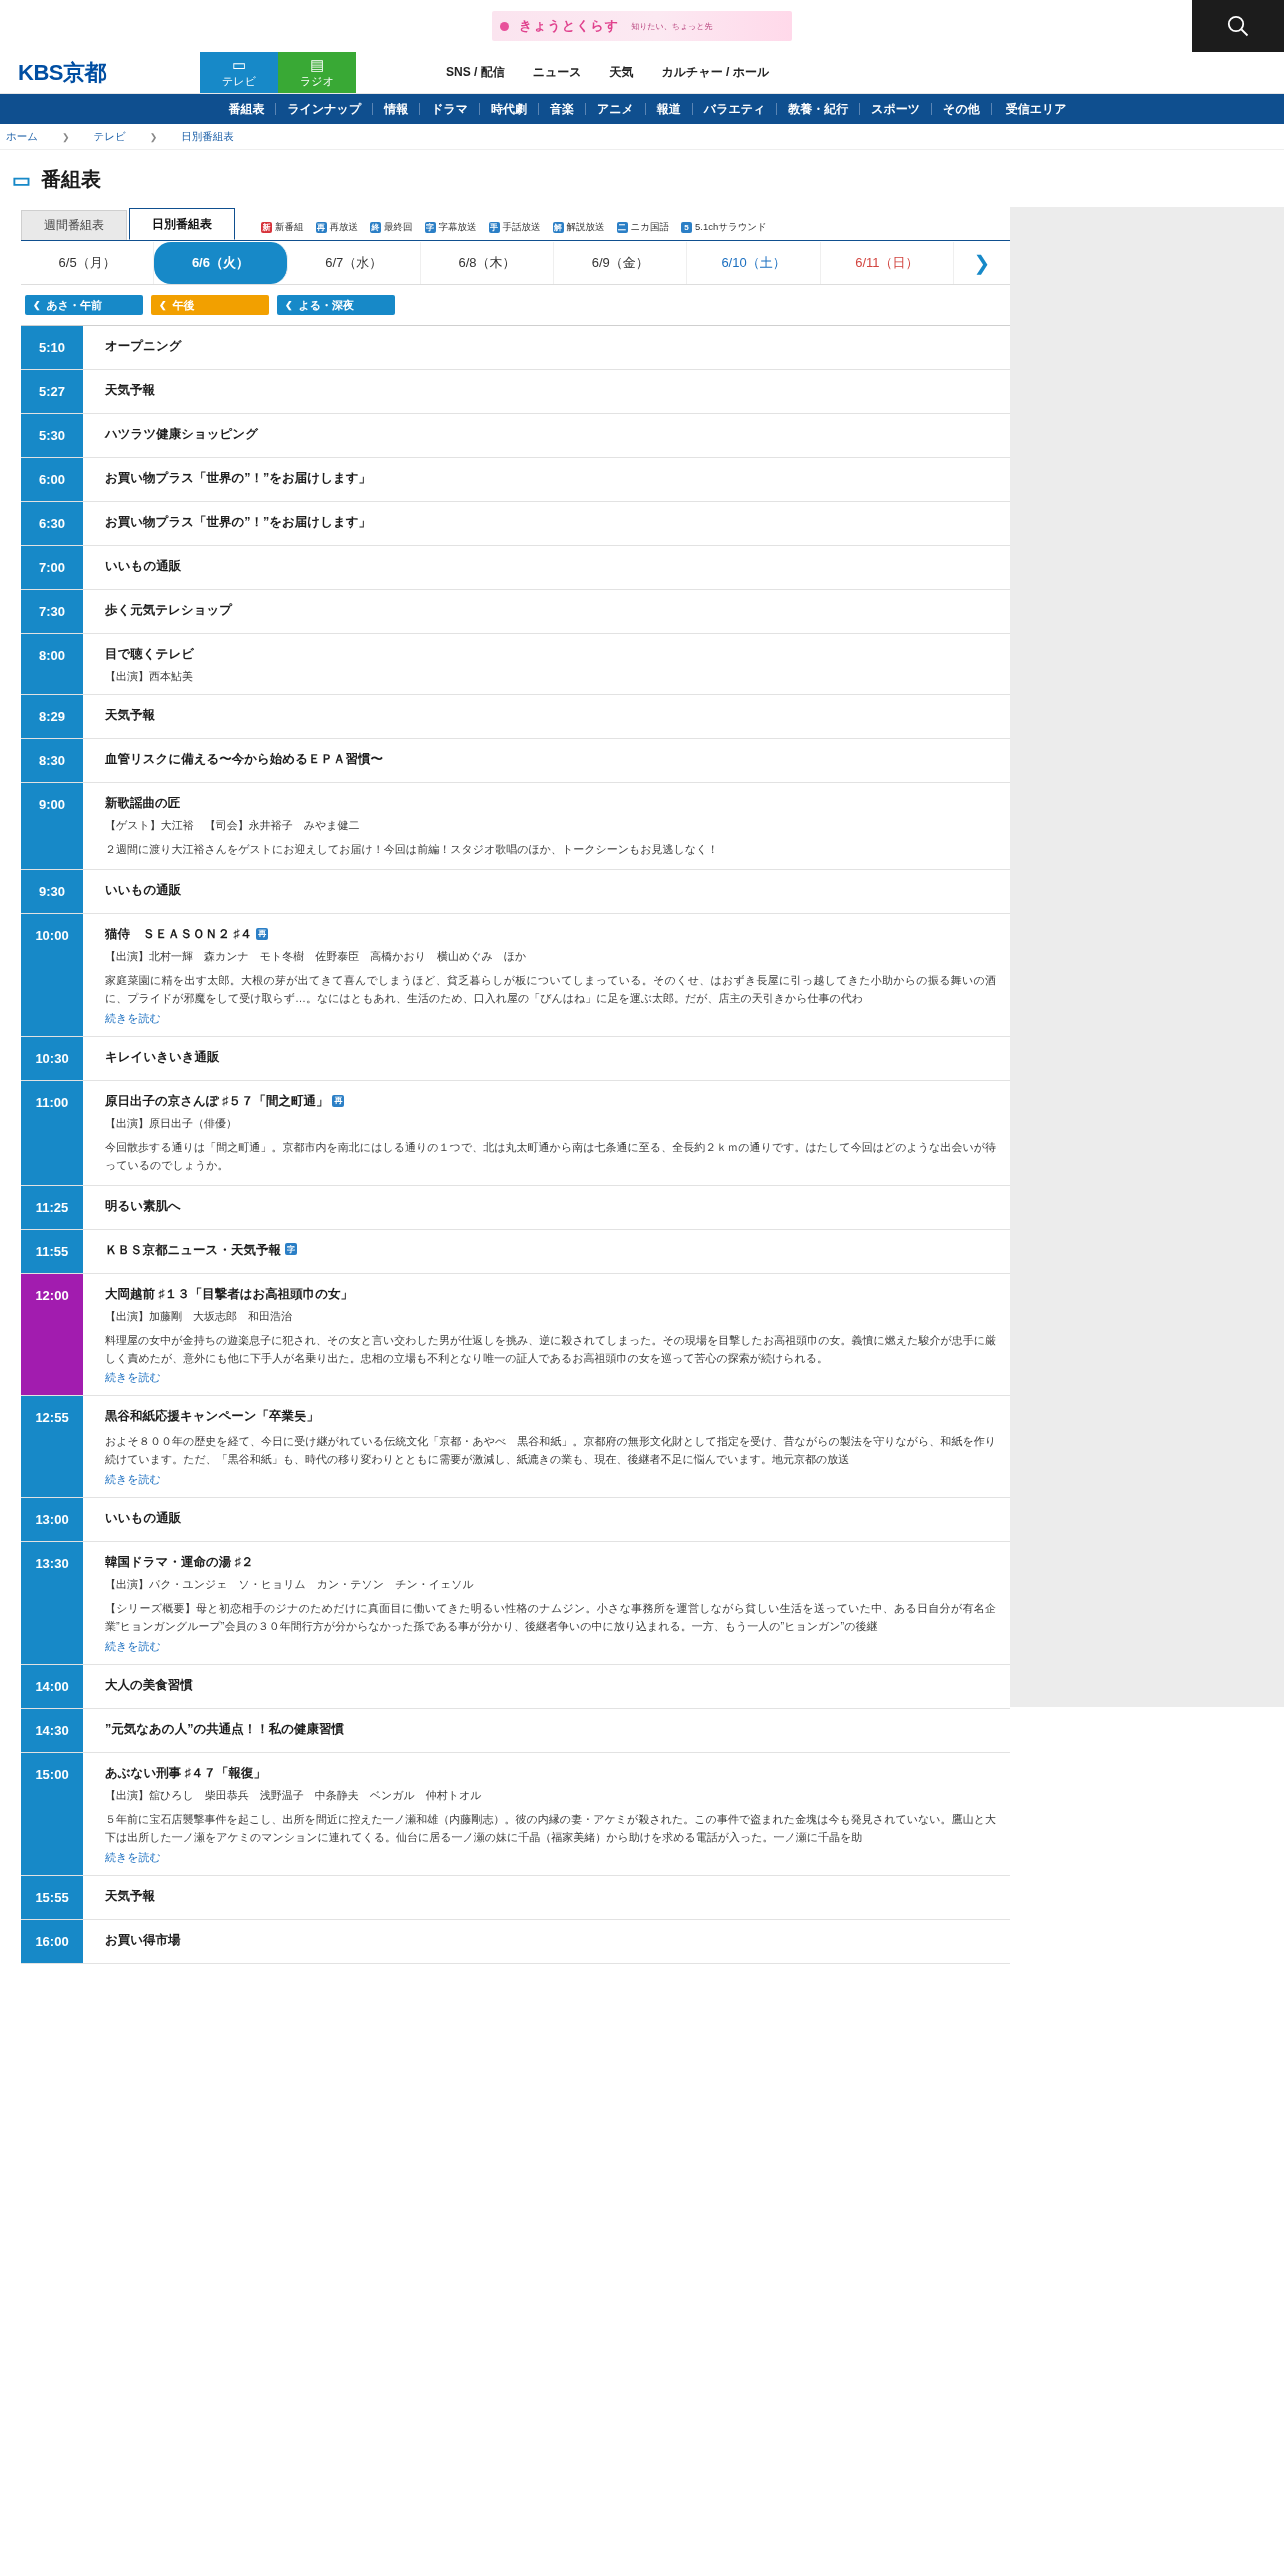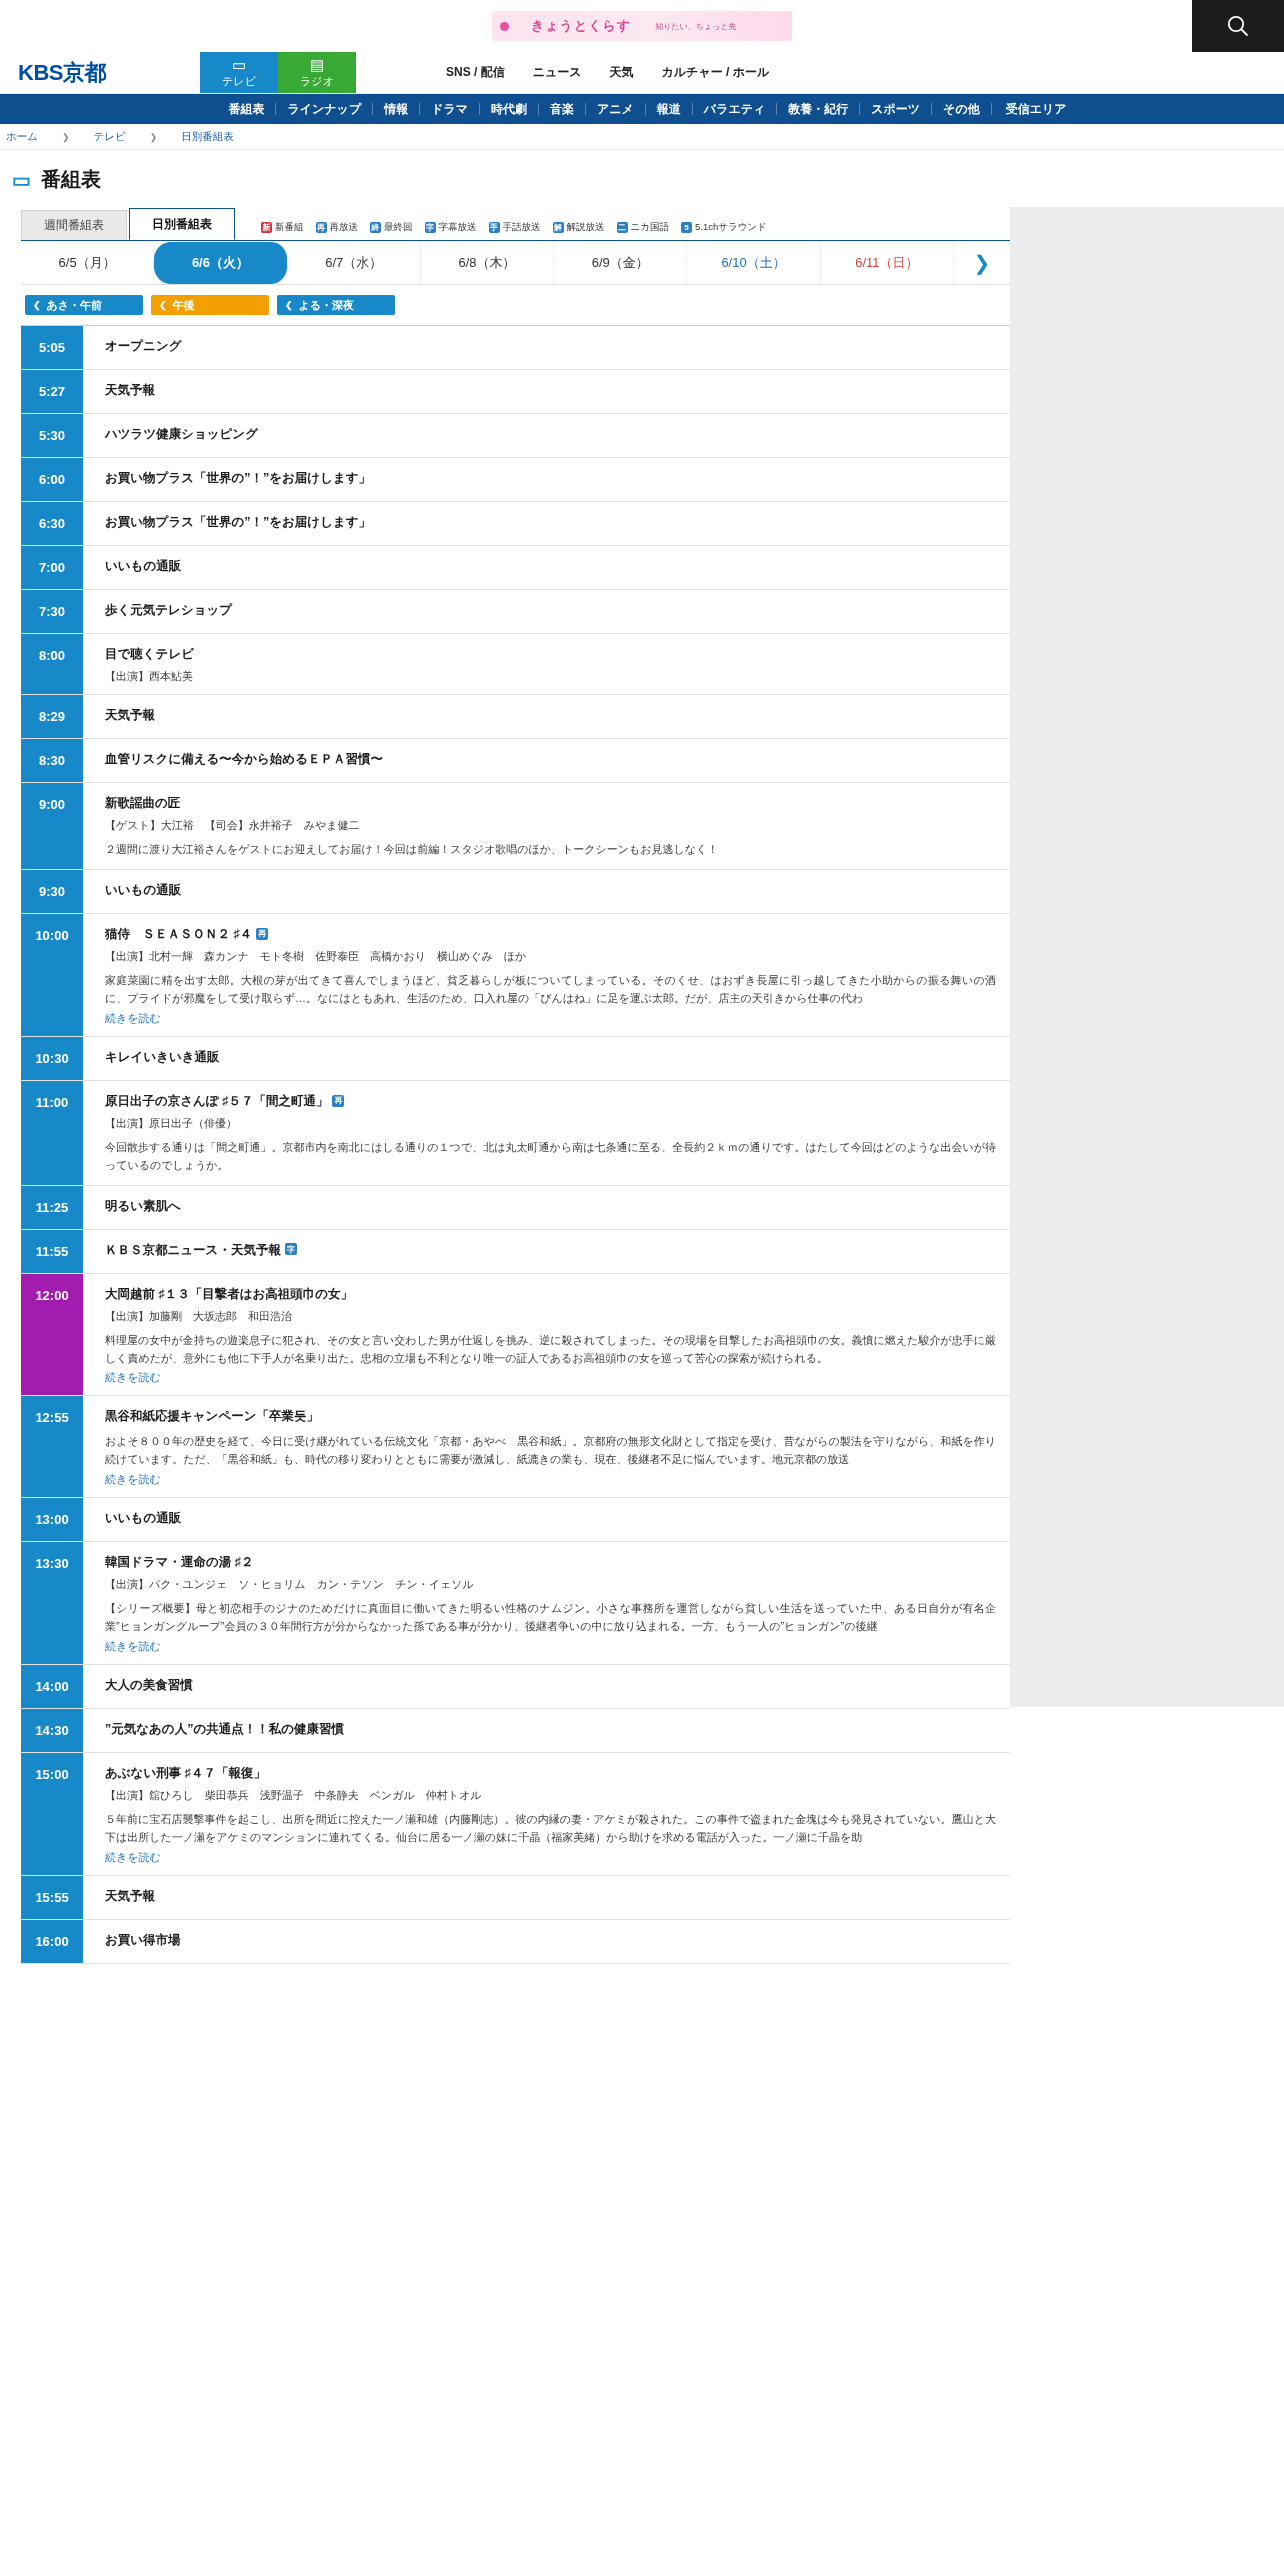--- a/index.html
+++ b/index.html
@@ -23,21 +23,21 @@
     background: #fff;
   }
   .banner {
     width: 300px;
     height: 30px;
     background: linear-gradient(90deg,#fbe4ef 0%, #fce9f2 55%, #ffd9ea 100%);
     border-radius: 2px;
     display: flex;
     align-items: center;
     padding-left: 8px;
-    gap: 22px;
+    gap: 10px;
   }
   .banner .dot {
     width: 9px; height: 9px; border-radius: 50%;
     background: #e8519b;
   }
   .banner .b1 { font-size: 13px; color: #e0418d; font-weight: bold; letter-spacing: 1px;}
   .banner .b2 { font-size: 8px; color: #b8457f; margin-left: 2px;}
   .search-sq {
     position: absolute;
     right: 0; top: 0;
@@ -340,21 +340,21 @@
           <span>午後</span>
         </div>
         <div class="part">
           <span class="cv">❮</span>
           <span>よる・深夜</span>
         </div>
       </div>
 
       <div class="ptable" id="program-list">
           <div class="prow">
-            <div class="ptime">5:05</div>
+            <div class="ptime">5:10</div>
             <div class="pbody">
               <div class="pname">オープニング</div>
             </div>
           </div>
           <div class="prow">
             <div class="ptime">5:27</div>
             <div class="pbody">
               <div class="pname">天気予報</div>
             </div>
           </div>

